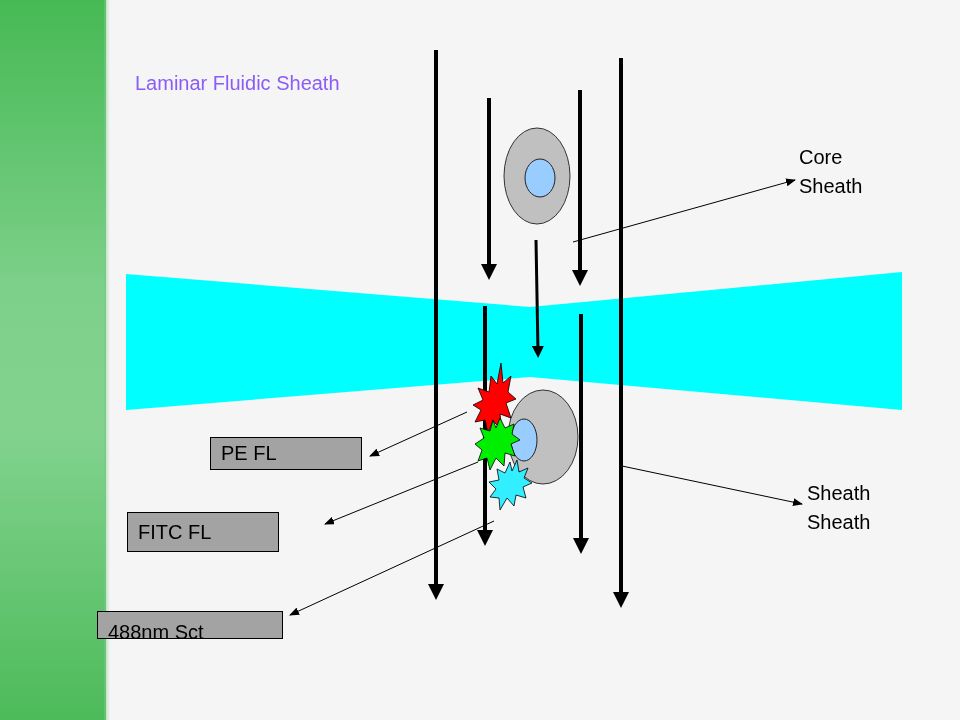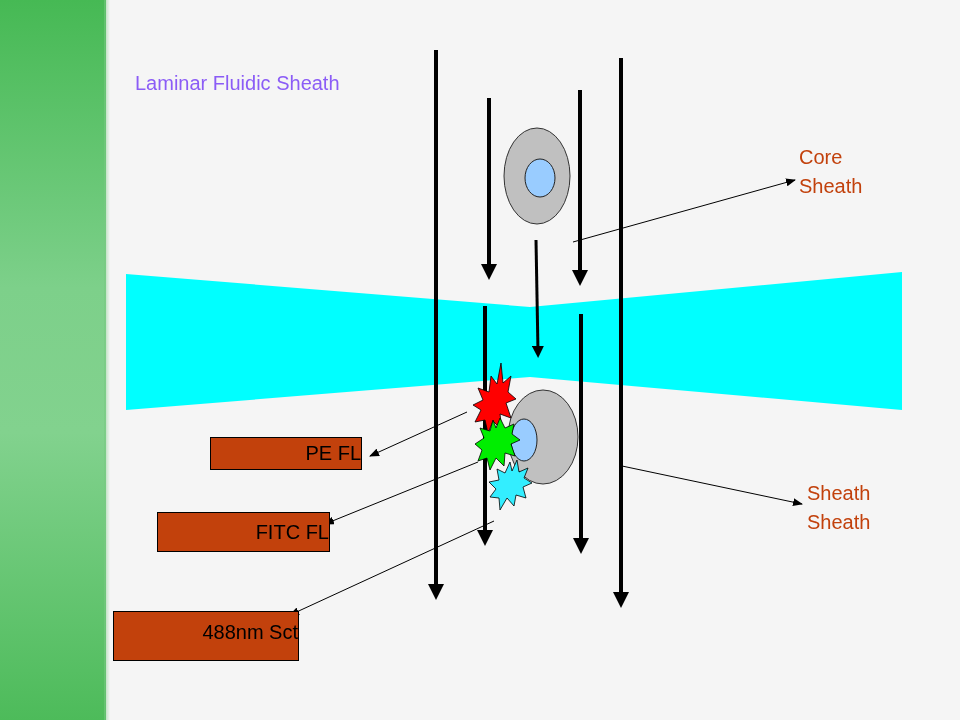--- a/index.html
+++ b/index.html
@@ -3,22 +3,22 @@
 <meta charset="utf-8">
 <style>
   html, body { margin: 0; padding: 0; }
   body { width: 960px; height: 720px; position: relative; overflow: hidden; background: #f5f5f5; font-family: "Liberation Sans", sans-serif; }
   .side-band { position: absolute; left: 0; top: 0; width: 106px; height: 720px;
     background: linear-gradient(to bottom, #46b954 0%, #7dd08a 40%, #82d28e 60%, #4dbb5a 100%); }
   .side-band::after { content: ""; position: absolute; right: -4px; top: 0; width: 6px; height: 100%;
     background: linear-gradient(to right, rgba(120,200,130,0.6), rgba(245,245,245,0)); }
   svg.diagram { position: absolute; left: 0; top: 0; }
   .title { position: absolute; left: 135px; top: 72px; font-size: 20px; color: #8b5cf6; }
-  .label { position: absolute; font-size: 20px; color: #c2410c; line-height: 29px; }
-  .box { position: absolute; background: #c2410c; border: 1px solid #000; font-size: 20px; color: #000; box-sizing: border-box; padding-left: 10px; text-align: right; }
+  .label { position: absolute; font-size: 20px; color: #000000; line-height: 29px; }
+  .box { position: absolute; background: #a3a3a3; border: 1px solid #000; font-size: 20px; color: #000; box-sizing: border-box; padding-left: 10px; }
 </style>
 </head>
 <body>
 
 <div class="side-band"></div>
 
 <svg class="diagram" width="960" height="720" viewBox="0 0 960 720">
   <defs>
     <marker id="bigArrow" markerWidth="4" markerHeight="4" refX="2" refY="2" orient="auto" markerUnits="strokeWidth">
       <path d="M0,0 L4,2 L0,4 z" fill="#000"></path>
@@ -63,14 +63,14 @@
   <div>Core</div>
   <div>Sheath</div>
 </div>
 
 <div class="label" style="left:807px; top:479px;">
   <div>Sheath</div>
   <div>Sheath</div>
 </div>
 
 <div class="box" style="left:210px; top:437px; width:152px; height:33px; line-height:31px;">PE  FL</div>
-<div class="box" style="left:157px; top:512px; width:173px; height:40px; line-height:38px;">FITC FL</div>
-<div class="box" style="left:113px; top:611px; width:186px; height:50px; line-height:40px;">488nm Sct</div>
+<div class="box" style="left:127px; top:512px; width:152px; height:40px; line-height:38px;">FITC FL</div>
+<div class="box" style="left:97px; top:611px; width:186px; height:28px; line-height:40px;">488nm Sct</div>
 
 </body></html>

